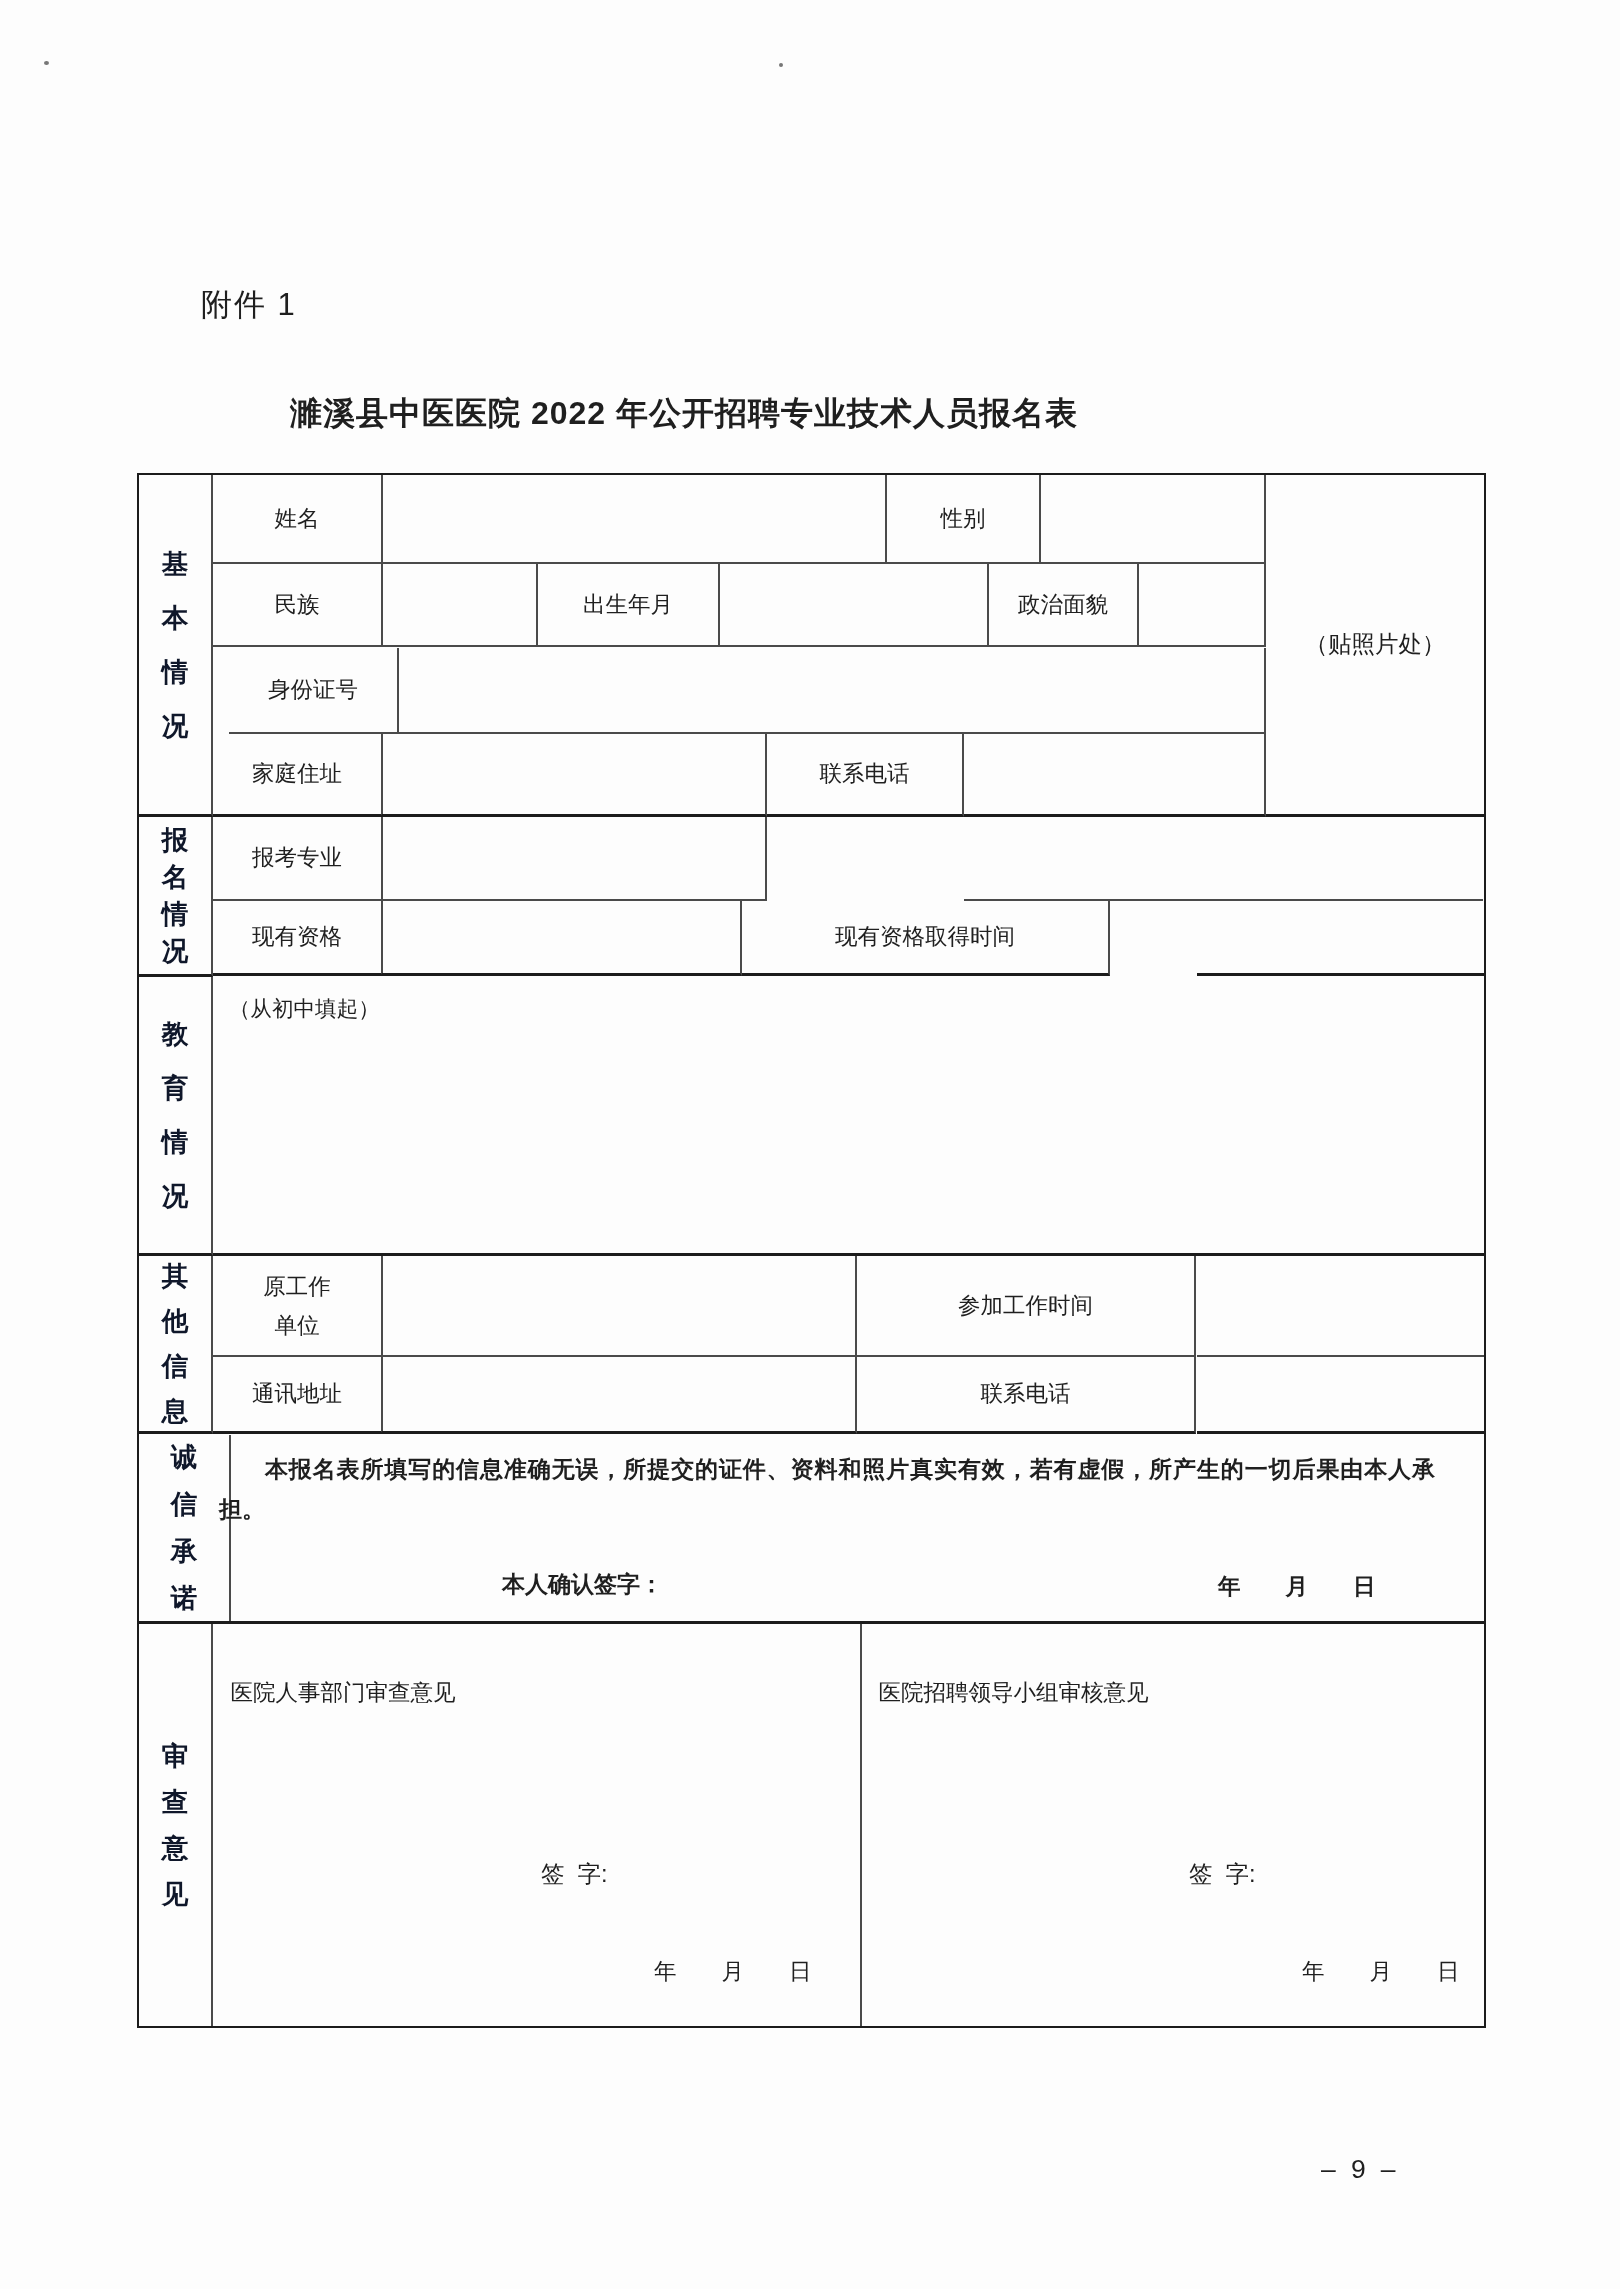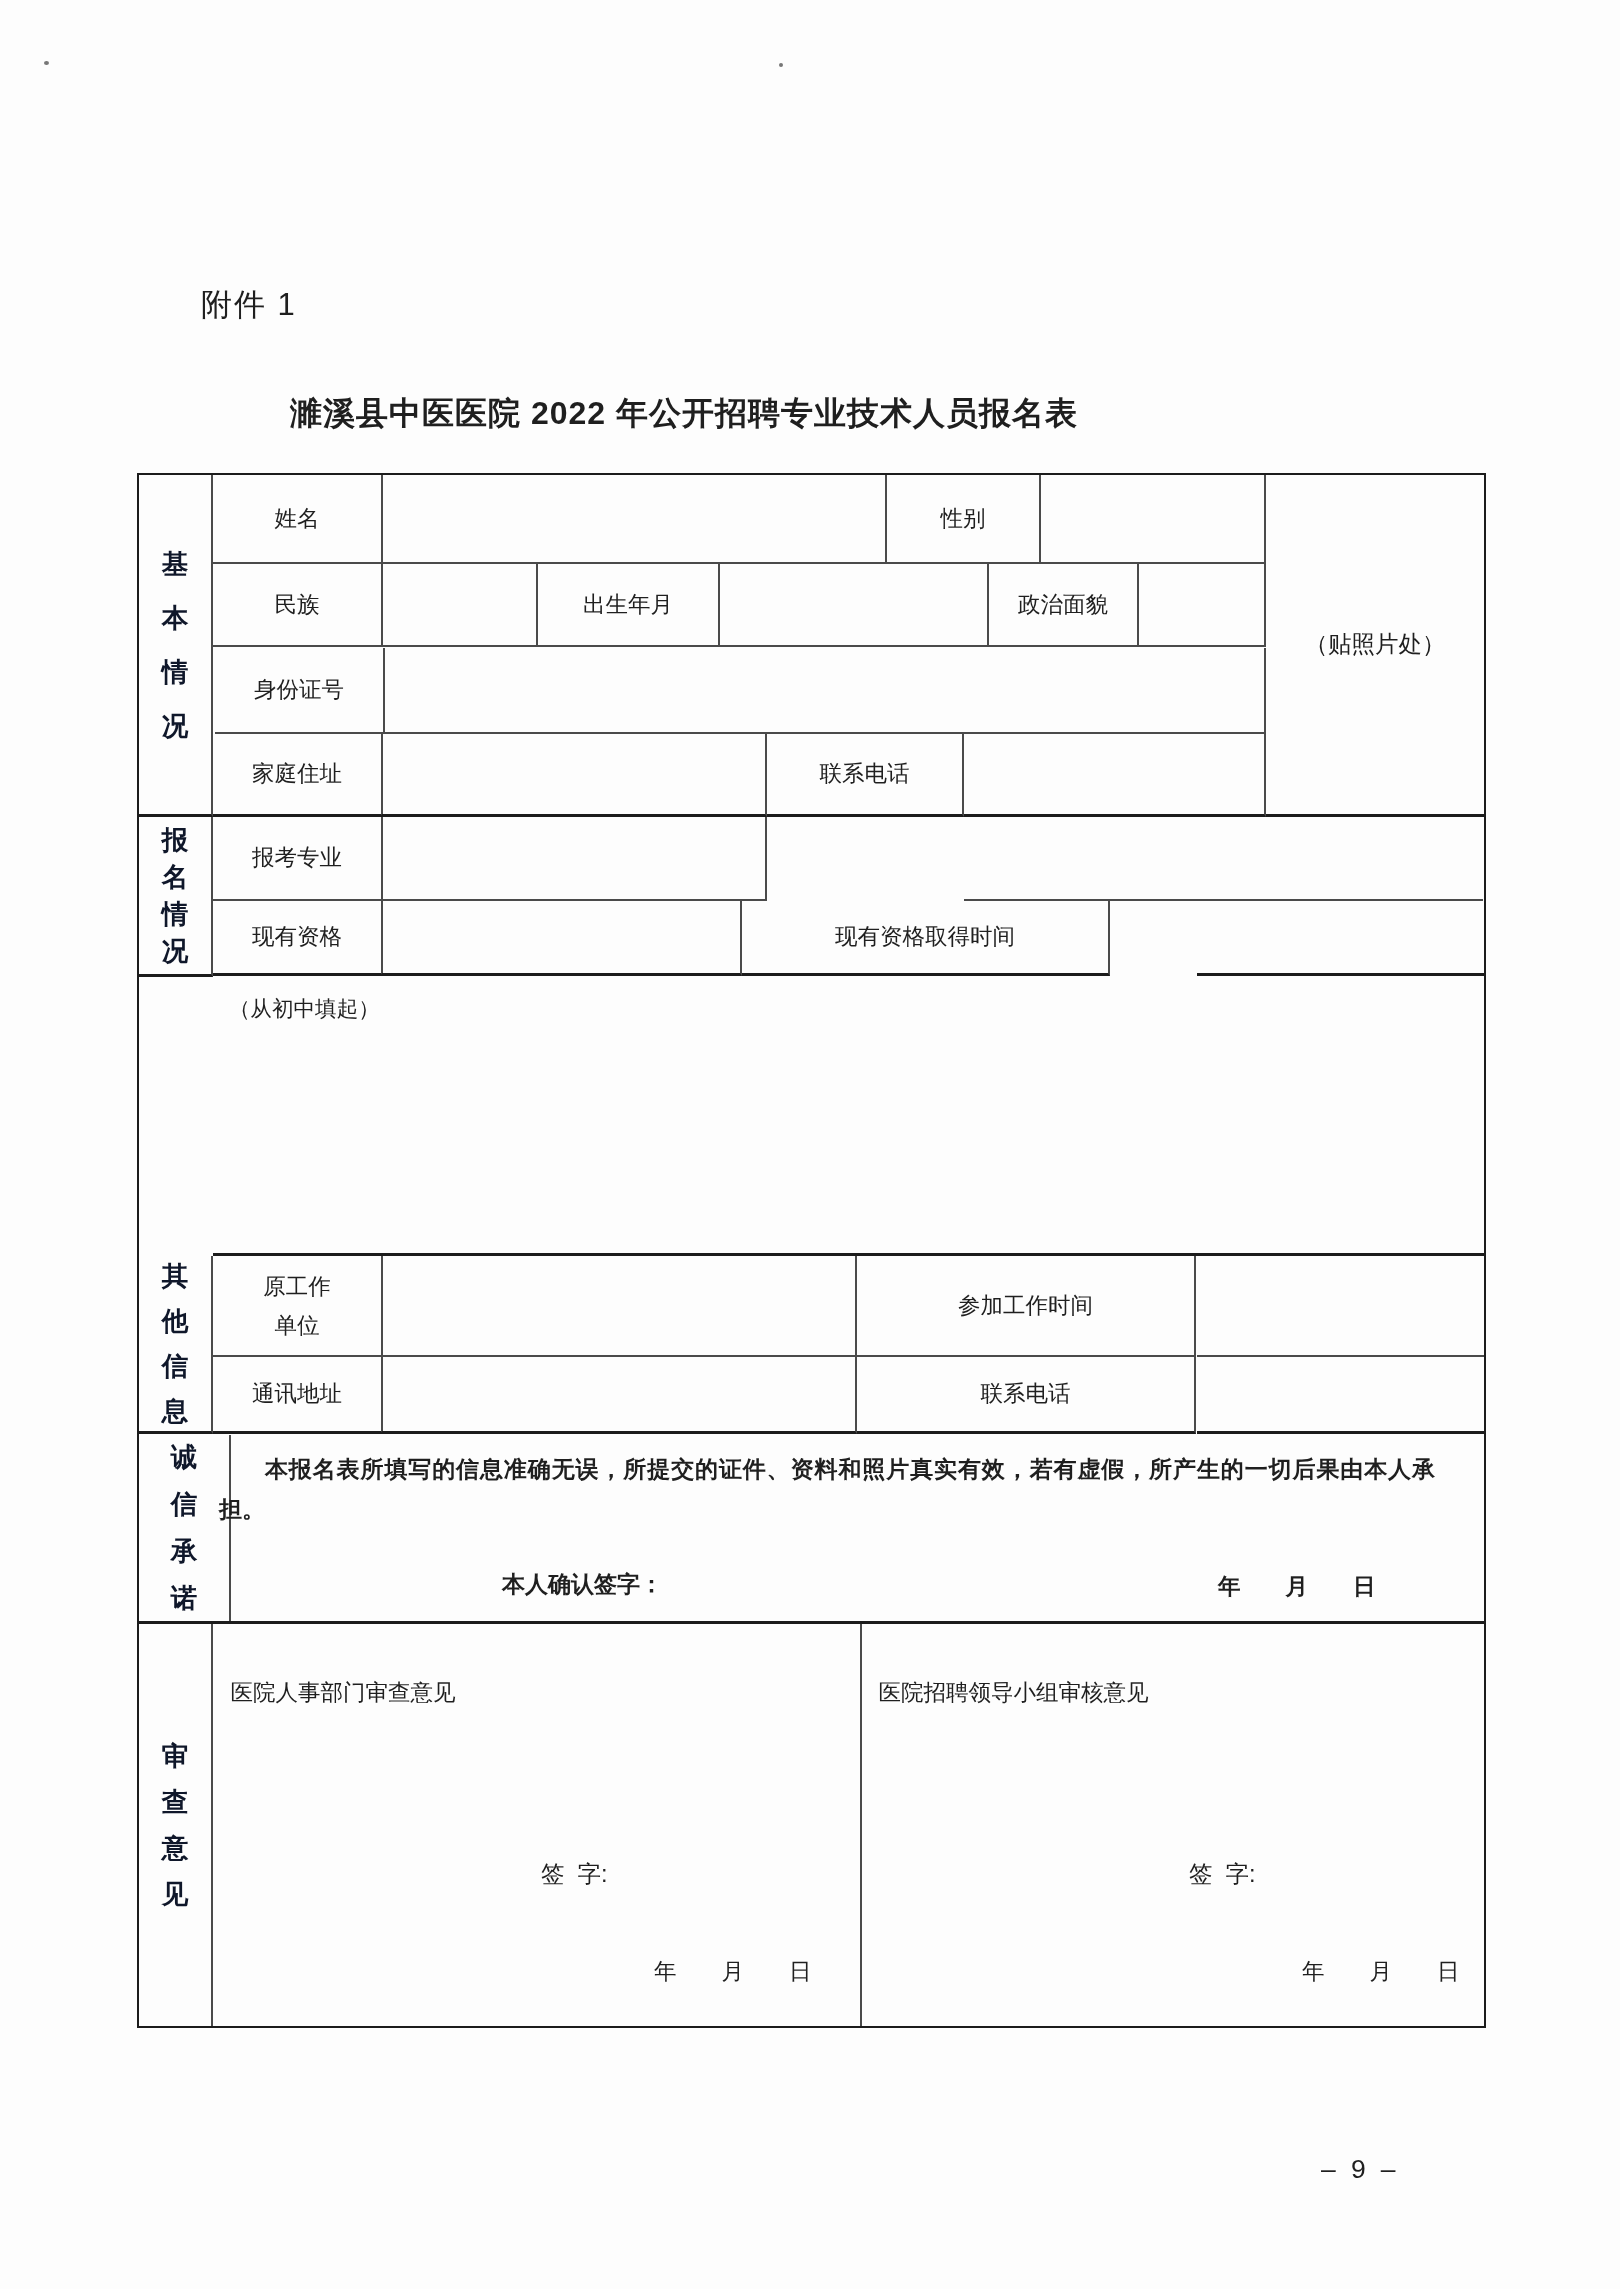--- a/index.html
+++ b/index.html
@@ -99,20 +99,23 @@
   <div class="doc-title">濉溪县中医医院 2022 年公开招聘专业技术人员报名表</div>
 
   <div class="form">
 
     <div class="c tb" style="left:0;top:0;width:74px;height:342px">
       <span class="vtxt lh55">基本情况</span>
     </div>
     <div class="c tb" style="left:0;top:342px;width:74px;height:160px">
       <span class="vtxt lh38">报名情况</span>
     </div>
+    <div class="c tb" style="left:0;top:502px;width:74px;height:279px">
+      <span class="vtxt lh55">教育情况</span>
+    </div>
     <div class="c tb" style="left:0;top:781px;width:74px;height:178px">
       <span class="vtxt lh46">其他信息</span>
     </div>
     <div class="c tb" style="left:0;top:960px;width:92px;height:189px">
       <span class="vtxt lh48">诚信承诺</span>
     </div>
     <div class="c nb" style="left:0;top:1149px;width:74px;height:402px">
       <span class="vtxt lh47">审查意见</span>
     </div>
 
@@ -122,21 +125,21 @@
     <div class="c" style="left:902px;top:0;width:225px;height:89px"></div>
     <div class="c nr tb" style="left:1127px;top:0;width:218px;height:342px;font-size:23.5px">（贴照片处）</div>
 
     <div class="c" style="left:74px;top:89px;width:170px;height:83px">民族</div>
     <div class="c" style="left:243px;top:89px;width:156px;height:83px"></div>
     <div class="c" style="left:399px;top:89px;width:182px;height:83px">出生年月</div>
     <div class="c" style="left:581px;top:89px;width:269px;height:83px"></div>
     <div class="c" style="left:850px;top:89px;width:150px;height:83px">政治面貌</div>
     <div class="c" style="left:1000px;top:89px;width:127px;height:83px"></div>
 
-    <div class="c" style="left:76px;top:173px;width:170px;height:86px">身份证号</div>
+    <div class="c" style="left:90px;top:173px;width:170px;height:86px">身份证号</div>
     <div class="c idcells" style="left:243px;top:173px;width:884px;height:86px">
       <div></div>
         <div></div>
       <div></div>
         <div></div>
       <div></div>
         <div></div>
       <div></div>
         <div></div>
       <div></div>

